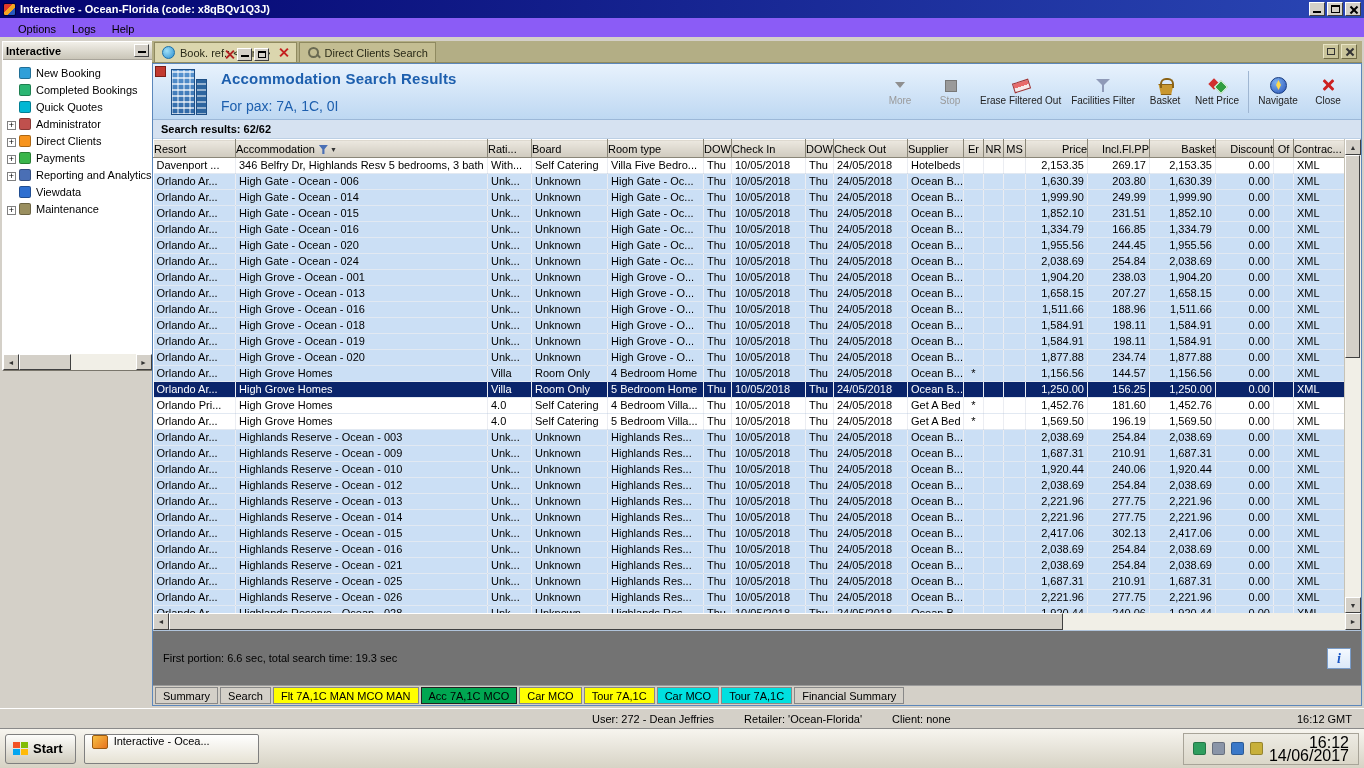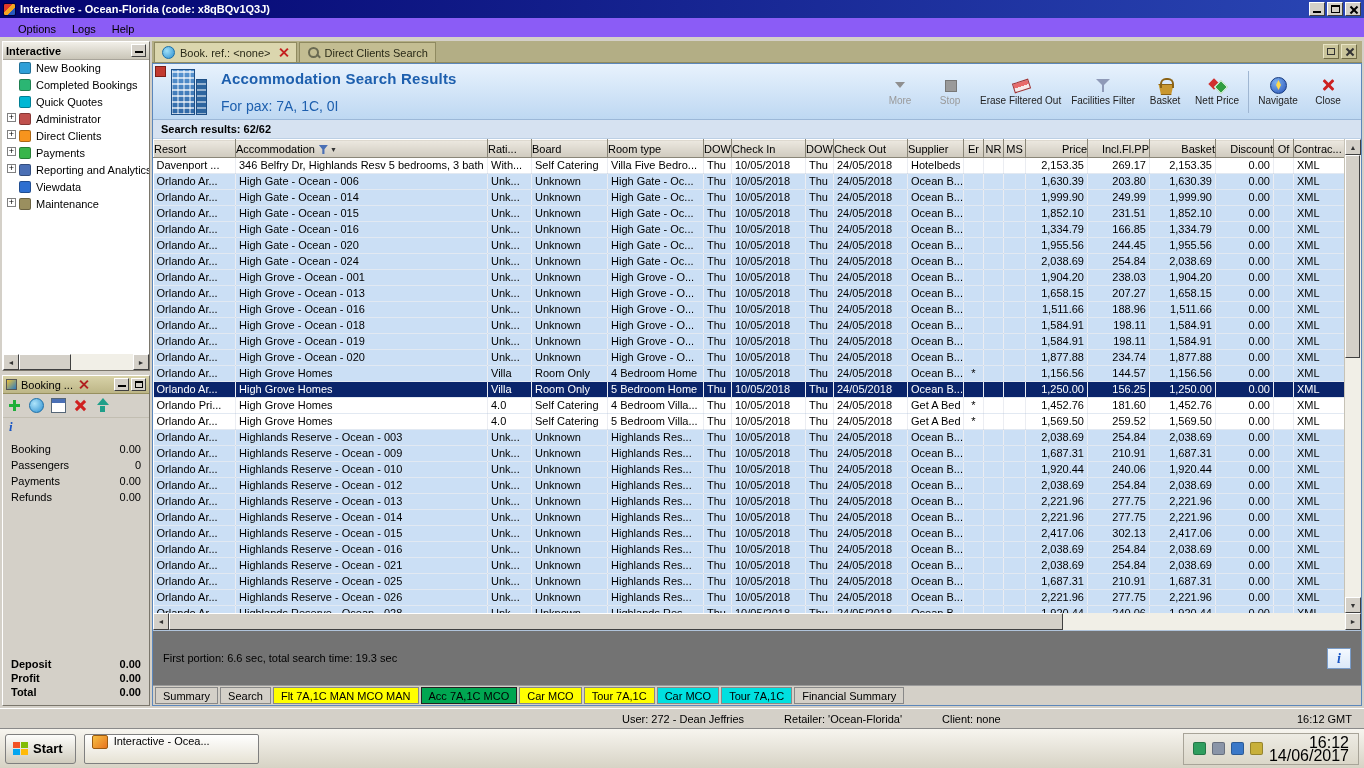--- a/index.html
+++ b/index.html
@@ -16,28 +16,28 @@
   .g-max{position:absolute;left:3px;top:2px;width:9px;height:8px;border:1px solid #000;border-top-width:2px}
   .g-x::before,.g-x::after{content:'';position:absolute;left:7px;top:2px;width:2px;height:10px;background:#000}
   .g-x::before{transform:rotate(45deg)} .g-x::after{transform:rotate(-45deg)}
 
   
   .menubar{height:19px;background:#8b5cf6;display:flex;align-items:flex-end;padding-left:10px}
   .menu-item{padding:2px 8px}
 
   
   .workspace{flex:1;display:flex;background:#d4d0c8;padding:4px 2px 2px 2px;min-height:0}
-  .leftcol{width:148px;flex:none;display:flex;flex-direction:column;margin-right:2px;min-height:0}
+  .leftcol{width:148px;flex:none;display:flex;flex-direction:row;margin-right:2px;min-height:0}
   .panel{border:1px solid;border-color:#fff #7a766c #7a766c #fff;background:#d4d0c8;display:flex;flex-direction:column;min-height:0}
   .panel-title{height:18px;background:linear-gradient(180deg,#f2f0e9,#c9c5b8);display:flex;align-items:center;padding:0 3px;font-weight:bold;border-bottom:1px solid #a8a49a;flex:none}
   .pt-sp{flex:1}
   .mini-btn{width:15px;height:13px;background:#d4d0c8;border:1px solid;border-color:#fff #404040 #404040 #fff;position:relative;flex:none;margin-left:2px}
   .interactive-panel{height:330px;flex:none}
   .tree{flex:1;background:#fff;overflow:hidden;padding-top:2px}
-  .tree-item{display:flex;align-items:flex-start;height:17px;white-space:nowrap;overflow:hidden}
+  .tree-item{display:flex;align-items:flex-end;height:17px;white-space:nowrap;overflow:hidden}
   .expand-box{width:9px;height:9px;border:1px solid #808080;background:#fff;margin:0 3px 0 4px;font-size:9px;line-height:7px;text-align:center;flex:none}
   .expand-spacer{width:16px;flex:none}
   .tree-ico{width:12px;height:12px;border-radius:2px;margin-right:5px;flex:none;border:1px solid rgba(0,0,0,.3)}
   .hscroll{height:16px;display:flex;background:#f1efe7;flex:none}
   .scroll-btn{width:16px;height:16px;background:#d4d0c8;border:1px solid;border-color:#fff #404040 #404040 #fff;font-size:7px;color:#333;display:flex;align-items:center;justify-content:center;flex:none}
   .htrack{flex:1;position:relative}
   .hthumb{position:absolute;top:0;left:0;height:16px;background:#d4d0c8;border:1px solid;border-color:#fff #404040 #404040 #fff}
 
   
   .booking-panel{flex:1;margin-top:4px}
@@ -143,21 +143,21 @@
 
   .bottom-tabs{height:20px;flex:none;display:flex;align-items:center;background:#d4d0c8;border-top:1px solid #9a9a9a;padding:1px 2px;gap:2px}
   .btab{height:17px;display:flex;align-items:center;padding:0 7px;border:1px solid #888;background:#d4d0c8;white-space:nowrap}
   .btab.yellow{background:#ffff00}
   .btab.green{background:#00a651}
   .btab.cyan{background:#00e0e0}
   .btab.active{border-color:#222}
 
   
   .statusbar{height:20px;flex:none;background:#d4d0c8;border-top:1px solid #fff;position:relative;display:flex;align-items:center}
-  .status-group{position:absolute;left:622px;display:flex;gap:40px;white-space:nowrap}
+  .status-group{position:absolute;left:592px;display:flex;gap:30px;white-space:nowrap}
   .status-time{position:absolute;right:12px}
   .taskbar{height:40px;flex:none;background:linear-gradient(180deg,#f7f5ef,#d7d3c5);border-top:1px solid #8a8a8a;display:flex;align-items:center;padding:0 5px;gap:8px}
   .start-btn{height:30px;display:flex;align-items:center;gap:5px;padding:0 12px 0 7px;background:linear-gradient(180deg,#fdfdfb,#cfcbbd);border:1px solid #7f7f7f;border-radius:3px;font-weight:bold;font-size:13px}
   .flag{width:15px;height:13px;display:grid;grid-template-columns:1fr 1fr;grid-template-rows:1fr 1fr;gap:1px;flex:none}
   .flag i{display:block}
   .f1{background:#f35325}.f2{background:#81bc06}.f3{background:#05a6f0}.f4{background:#ffba08}
   .task-btn{height:30px;width:175px;display:flex;gap:6px;padding:0 7px;background:linear-gradient(180deg,#ffffff,#e6e2d4);border:1px solid #7f7f7f;border-radius:2px;white-space:nowrap;overflow:hidden}
   .task-ico{width:16px;height:14px;background:linear-gradient(135deg,#f6c043,#e8741f);border:1px solid #9a5a10;border-radius:2px;flex:none}
   .tray{margin-left:auto;height:32px;display:flex;align-items:center;gap:6px;padding:0 9px;background:linear-gradient(180deg,#edebe3,#dbd7c9);border:1px solid #a8a498}
   .tray-ico{width:13px;height:13px;border-radius:2px;border:1px solid rgba(0,0,0,.25);flex:none}
@@ -777,21 +777,21 @@
                     <td>5 Bedroom Villa...</td>
                     <td>Thu</td>
                     <td>10/05/2018</td>
                     <td>Thu</td>
                     <td>24/05/2018</td>
                     <td>Get A Bed</td>
                     <td class="c">*</td>
                     <td class="c"></td>
                     <td class="c"></td>
                     <td class="r">1,569.50</td>
-                    <td class="r">259.52</td>
+                    <td class="r">196.19</td>
                     <td class="r">1,569.50</td>
                     <td class="r">0.00</td>
                     <td class="c"></td>
                     <td>XML</td>
                   </tr>
                   <tr class="blue">
                     <td>Orlando Ar...</td>
                     <td>Highlands Reserve - Ocean - 003</td>
                     <td>Unk...</td>
                     <td>Unknown</td>

